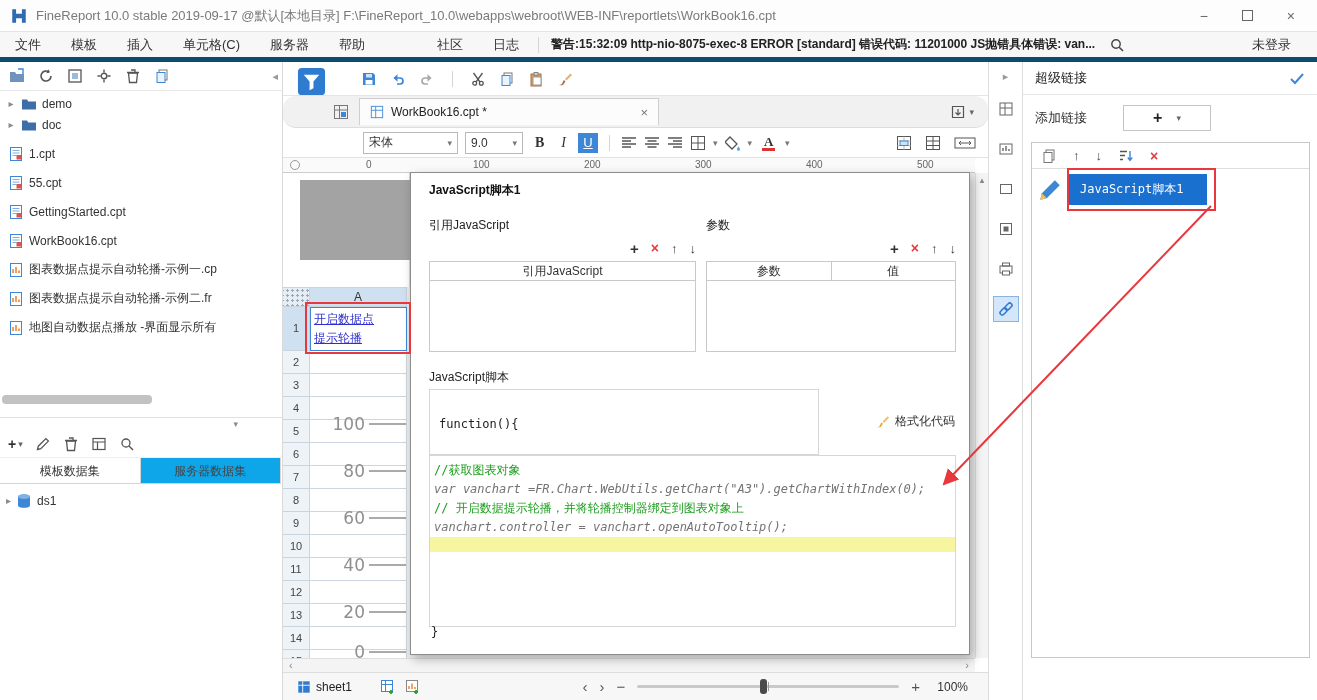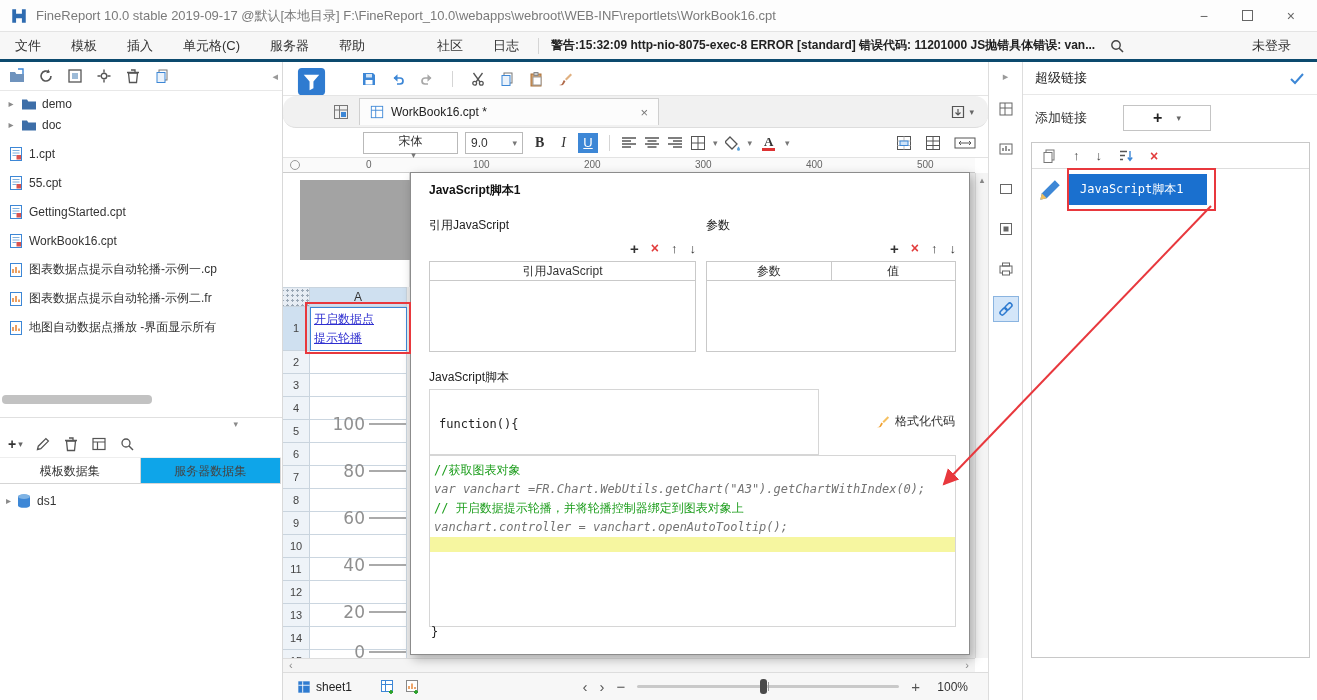--- a/index.html
+++ b/index.html
@@ -11,21 +11,21 @@
 
 
 .titlebar{position:absolute;left:0;top:0;right:0;height:32px;background:#fdfdfd;border-bottom:1px solid #e4e4e4;display:flex;align-items:center;padding:0 10px;}
 .logo{width:18px;height:18px;margin-right:8px;}
 .win-title{font-size:13px;color:#7a7a7a;white-space:nowrap;overflow:hidden;flex:1;}
 .win-controls{display:flex;align-items:center;gap:34px;margin-right:12px;color:#666;font-size:14px;}
 .wbtn{cursor:default;line-height:1;}
 .w-max{width:11px;height:11px;border:1px solid #666;display:inline-block;}
 
 
-.menubar{position:absolute;left:0;top:32px;right:0;height:30px;background:#f7f7f7;border-bottom:3px solid #0c4a6e;display:flex;align-items:center;font-size:13px;color:#333;}
+.menubar{position:absolute;left:0;top:32px;right:0;height:30px;background:#f7f7f7;border-bottom:5px solid #0c4a6e;display:flex;align-items:center;font-size:13px;color:#333;}
 .menu-item{padding:0 15px;line-height:30px;}
 .menu-item.gap{margin-left:42px;}
 .menubar .alert{font-size:12px;font-weight:600;color:#222;white-space:nowrap;overflow:hidden;max-width:565px;margin-left:8px;}
 .login{margin-left:auto;margin-right:26px;font-size:13px;}
 .searchbox{margin-left:14px;}
 
 
 .sidebar{position:absolute;left:0;top:62px;width:283px;bottom:0;background:#fff;border-right:1px solid #d9d9d9;}
 .tree-toolbar{height:29px;border-bottom:1px solid #e8e8e8;display:flex;align-items:center;gap:13px;padding-left:9px;}
 .collapse-l{position:absolute;right:4px;top:8px;color:#9a9a9a;font-size:11px;}
@@ -447,21 +447,21 @@
             <svg viewBox="0 0 16 16">
               <path d="M2.5 2.5h11v11h-11z" fill="none" stroke="#555" stroke-width="1.2"></path>
               <path d="M8 5v6M5.5 8.5L8 11l2.5-2.5" fill="none" stroke="#555" stroke-width="1.2"></path>
             </svg>
           </span>
         <span class="dd" style="font-size:9px;">▾</span>
       </span>
     </div>
 
     <div class="formatbar">
-      <span class="combo" style="width:95px;flex-direction:column;">
+      <span class="combo" style="width:95px;">
           <span>宋体</span>
           <span class="dd">▾</span>
         </span>
       <span class="combo" style="width:58px;">
           <span>9.0</span>
           <span class="dd">▾</span>
         </span>
       <span class="fmt-b">B</span>
       <span class="fmt-i">I</span>
       <span class="fmt-u">U</span>

